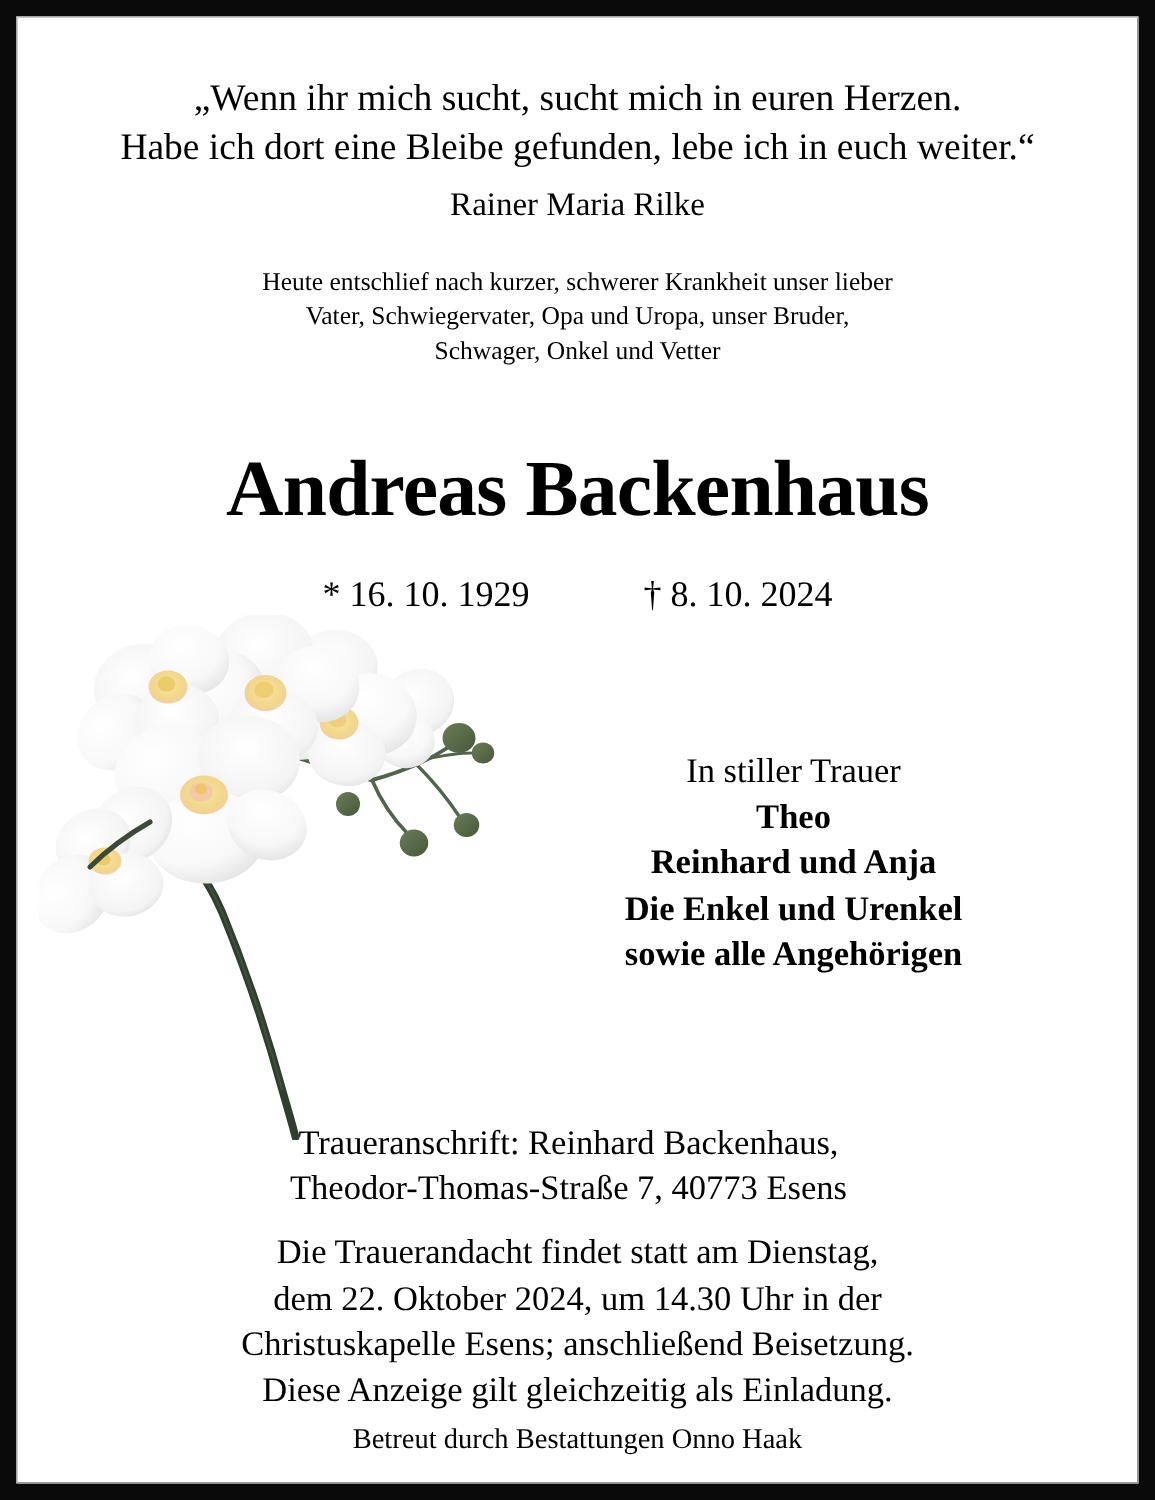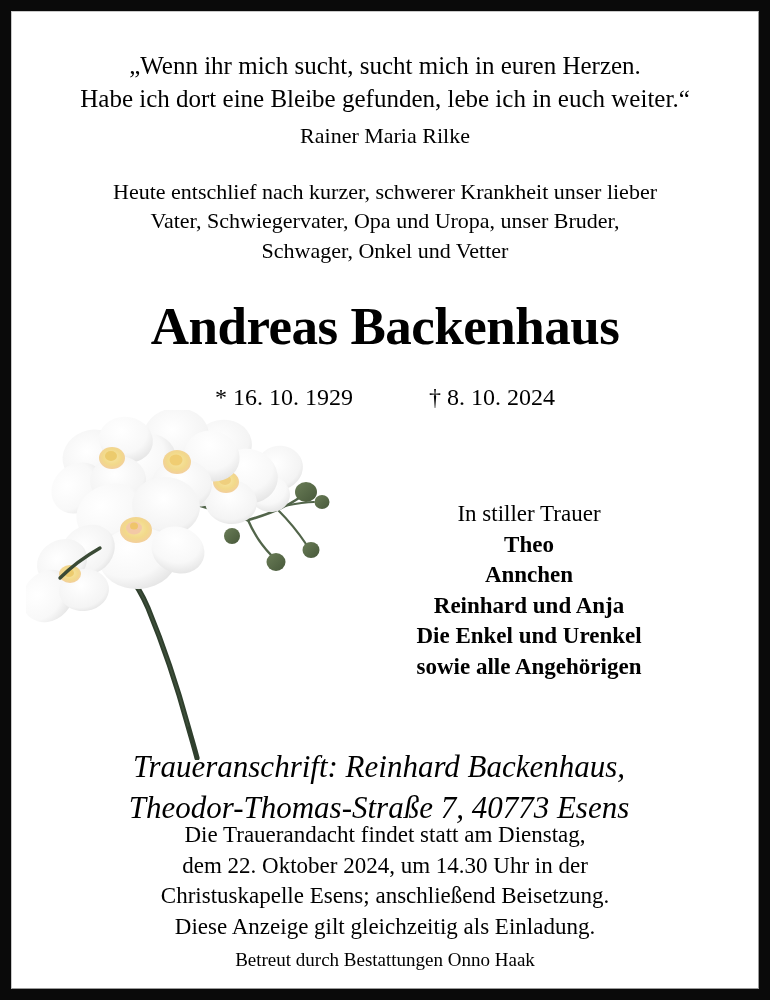--- a/index.html
+++ b/index.html
@@ -57,21 +57,21 @@
     right: 0;
     top: 110px;
     font-size: 22px;
   }
 
   
   .intro {
     left: 0;
     right: 0;
     top: 165px;
-    font-size: 22px;
+    font-size: 17px;
     line-height: 1.34;
   }
 
   
   .deceased-name {
     left: 0;
     right: 0;
     top: 287px;
     font-size: 53px;
     font-weight: bold;
@@ -104,23 +104,22 @@
   }
   .mourners .who {
     font-weight: bold;
   }
 
   
   .address {
     left: 0;
     right: 12px;
     top: 735px;
-    font-size: 31px;
+    font-size: 23px;
     line-height: 1.32;
-    font-style: italic;
   }
 
   
   .service {
     left: 0;
     right: 0;
     top: 808px;
     font-size: 23px;
     line-height: 1.33;
   }
@@ -268,21 +267,20 @@
       <span>*</span>
       <span>16. 10. 1929</span>
       <span class="gap"></span>
       <span>†</span>
       <span>8. 10. 2024</span>
     </div>
 
     <div class="block mourners">
       <div class="lead">In stiller Trauer</div>
       <div class="who">Theo</div>
-      <div class="who">Annchen</div>
       <div class="who">Reinhard und Anja</div>
       <div class="who">Die Enkel und Urenkel</div>
       <div class="who">sowie alle Angehörigen</div>
     </div>
 
     <div class="block address">
       <div>Traueranschrift: Reinhard Backenhaus,</div>
       <div>Theodor-Thomas-Straße 7, 40773 Esens</div>
     </div>
 

